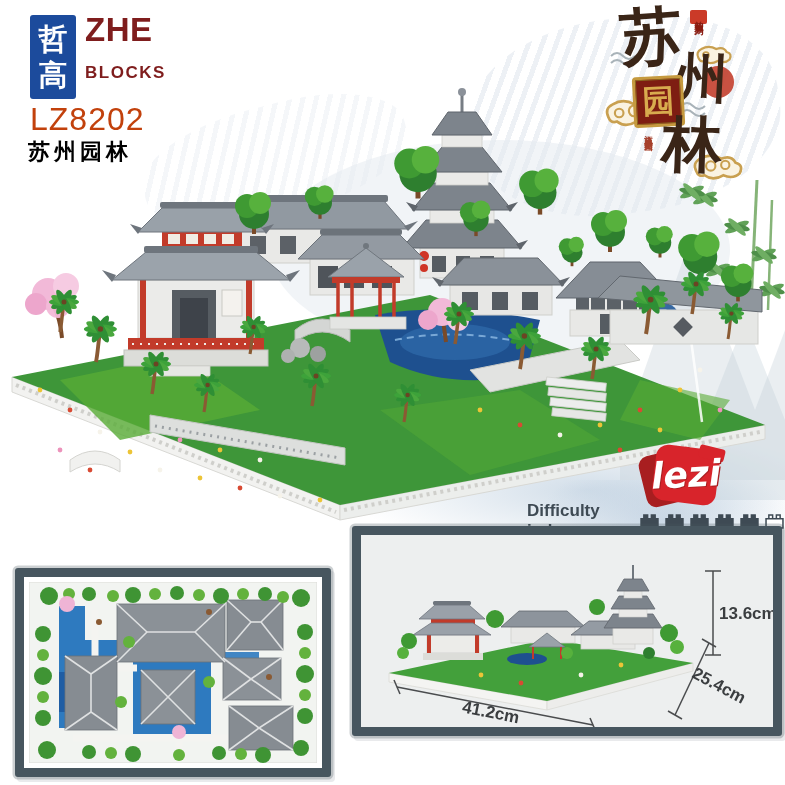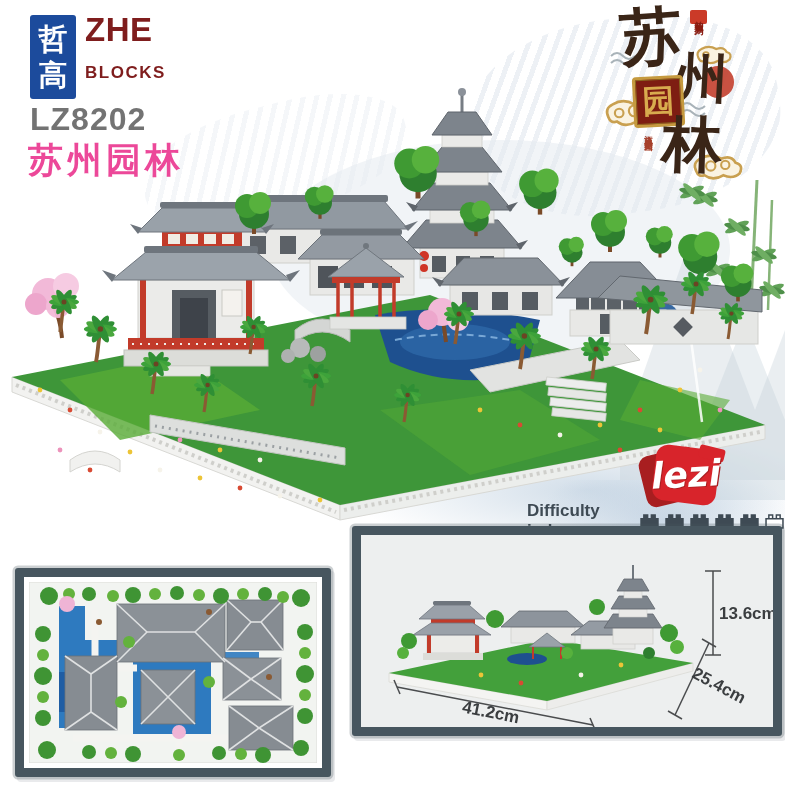--- a/index.html
+++ b/index.html
@@ -6,22 +6,22 @@
   .stage{position:relative;width:785px;height:785px;background:#ffffff;overflow:hidden;
          font-family:"Liberation Sans",sans-serif;}
   .wash{position:absolute;pointer-events:none;z-index:0;}
   .wash.hatch{background:repeating-linear-gradient(118deg,rgba(139,162,190,.28) 0 5px,rgba(139,162,190,0) 5px 13px);border-radius:45%;}
   
   .logo{position:absolute;left:30px;top:15px;display:flex;gap:9px;z-index:2;}
   .logo-box{width:46px;height:84px;background:#1c4b9c;color:#fff;display:flex;flex-direction:column;
             align-items:center;justify-content:center;font-weight:bold;font-size:29px;line-height:1.25;border-radius:3px;}
   .logo-text{color:#7f1d1d;font-weight:bold;font-size:33px;line-height:.93;letter-spacing:.5px;}
   .logo-text .blocks{font-size:17px;letter-spacing:1.5px;margin-top:19px;}
-  .model-no{position:absolute;left:30px;top:101px;font-size:32px;font-weight:bold;color:#737373;letter-spacing:1px;z-index:2;}
-  .name-cn{position:absolute;left:28px;top:137px;font-size:35px;font-weight:bold;color:#ec4899;letter-spacing:4px;z-index:2;}
+  .model-no{position:absolute;left:30px;top:101px;font-size:32px;font-weight:normal;color:#c2410c;letter-spacing:1px;z-index:2;}
+  .name-cn{position:absolute;left:28px;top:137px;font-size:22px;font-weight:bold;color:#000000;letter-spacing:4px;z-index:2;}
   
   .cal{position:absolute;font-family:"DejaVu Serif",serif;font-weight:bold;color:#3a2517;z-index:3;line-height:1;}
   .seal{position:absolute;width:32px;height:32px;border-radius:50%;background:#c23a28;opacity:.88;z-index:2;}
   .banner{position:absolute;left:690px;top:10px;background:#cb3a28;color:#8a1d12;font-size:9px;font-weight:bold;
           writing-mode:vertical-rl;text-orientation:upright;padding:4px 2px;border-radius:2px;letter-spacing:1px;z-index:3;}
   .yuanbox{position:absolute;left:633px;top:76px;width:45px;height:45px;background:#7e1d12;border:3px solid #c59a3f;
            border-radius:4px;display:flex;align-items:center;justify-content:center;color:#d8ab4e;font-size:32px;
            font-family:"DejaVu Serif",serif;font-weight:bold;transform:rotate(-3deg);z-index:3;box-shadow:0 0 0 1px #8a6a20 inset;}
   .tagline{position:absolute;left:643px;top:128px;color:#a6402c;font-size:8.5px;font-weight:bold;
            writing-mode:vertical-rl;text-orientation:upright;letter-spacing:1.5px;z-index:3;}

